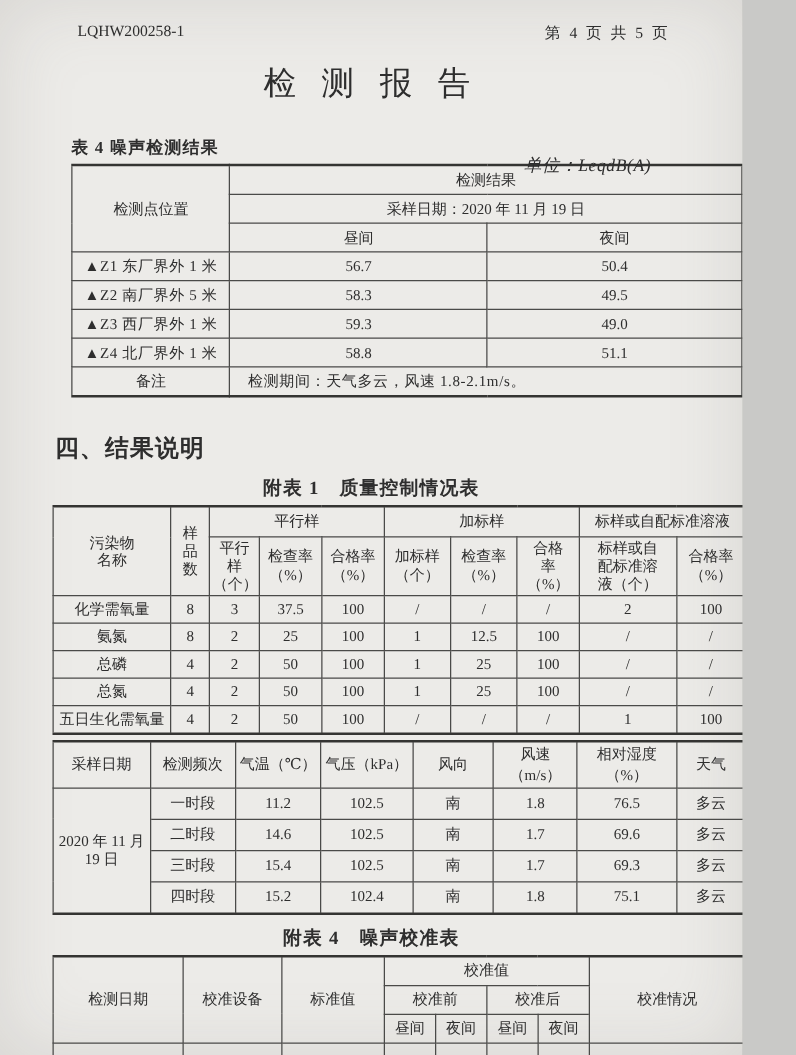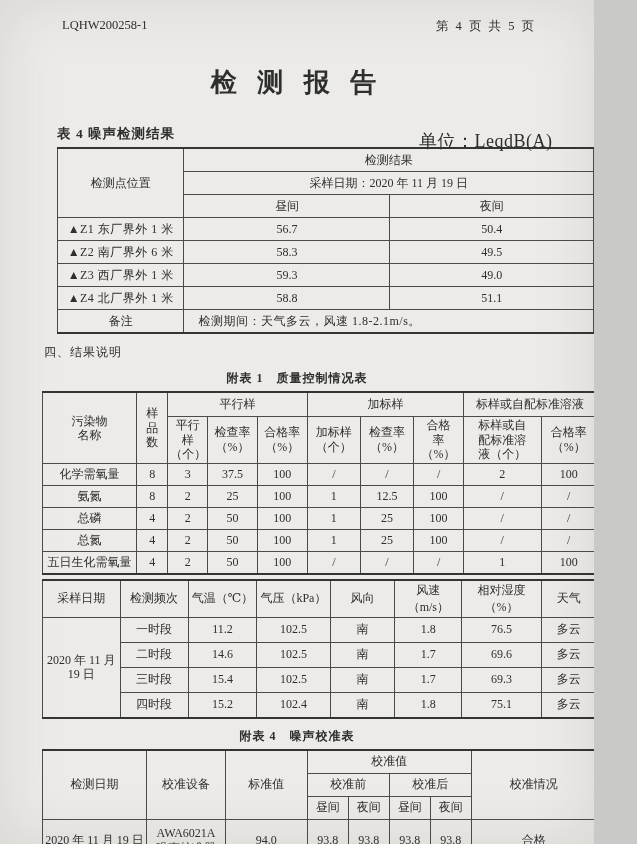--- a/index.html
+++ b/index.html
@@ -7,34 +7,34 @@
   .page{
     width:594px;height:844px;
     background:#ecebe8;
     box-shadow:inset 0 0 60px rgba(120,118,110,0.18);
     position:relative;overflow:hidden;
     font-family:"Liberation Serif","DejaVu Serif",serif;
     color:#2e2e2e;
   }
   .doc-header{display:flex;justify-content:space-between;padding:18px 58px 0 62px;font-size:12.5px;}
   .page-indicator{letter-spacing:2px;}
-  .report-title{text-align:center;font-size:26px;font-weight:bold;letter-spacing:7px;margin-top:30px;}
+  .report-title{text-align:center;font-size:26px;font-weight:normal;letter-spacing:7px;margin-top:14px;}
   .caption-row{position:relative;margin:25px 0 0 57px;width:537px;height:18px;}
   .caption-center{text-align:left;font-size:13.5px;font-weight:bold;letter-spacing:1px;}
-  .unit-label{position:absolute;top:4px;left:362px;font-size:18px;font-weight:normal;letter-spacing:0.5px;}
+  .unit-label{position:absolute;top:15px;left:362px;font-size:14px;font-weight:normal;letter-spacing:0.5px;font-style:italic;}
   table{border-collapse:collapse;table-layout:fixed;background:transparent;}
   td{border:1px solid #4a4a48;text-align:center;vertical-align:middle;font-size:12px;padding:1px 2px;overflow:hidden;}
   .tbl{border-style:solid;border-color:#343432;border-width:2px 1px;}
   .t4{width:537px;margin:4px 0 0 57px;}
   .t4 td{height:20px;}
   .wide{width:555px;margin:4px 0 0 42px;}
   .pre{white-space:pre-line;line-height:1.2;}
   .note-cell{text-align:left;padding-left:14px;letter-spacing:0.5px;margin-top:28px;}
-  .section-heading{margin:10px 0 0 44px;font-size:12px;font-weight:normal;letter-spacing:1px;}
-  .sub-caption{text-align:center;font-size:12px;font-weight:bold;margin-top:9px;letter-spacing:1px;}
+  .section-heading{margin:28px 0 0 44px;font-size:19px;font-weight:bold;letter-spacing:1px;}
+  .sub-caption{text-align:center;font-size:15px;font-weight:bold;margin-top:9px;letter-spacing:1px;}
   .a1 td{height:19px;}
   .a1 .hdr-group td{height:21px;}
   .a1 .hdr-sub td{height:40px;line-height:1.22;}
   .a3 td{height:22px;}
   .a3 .hdr td{height:23px;}
   .a4 td{height:20px;}
   .a4 .data td{height:40px;}
   .loc-cell{letter-spacing:0.5px;margin-top:40px;}
 </style>
 </head>
@@ -71,21 +71,21 @@
     <tr>
       <td>昼间</td>
       <td>夜间</td>
     </tr>
     <tr>
       <td class="loc-cell">▲Z1 东厂界外 1 米</td>
       <td>56.7</td>
       <td>50.4</td>
     </tr>
     <tr>
-      <td class="loc-cell">▲Z2 南厂界外 6 米</td>
+      <td class="loc-cell">▲Z2 南厂界外 5 米</td>
       <td>58.3</td>
       <td>49.5</td>
     </tr>
     <tr>
       <td class="loc-cell">▲Z3 西厂界外 1 米</td>
       <td>59.3</td>
       <td>49.0</td>
     </tr>
     <tr>
       <td class="loc-cell">▲Z4 北厂界外 1 米</td>

